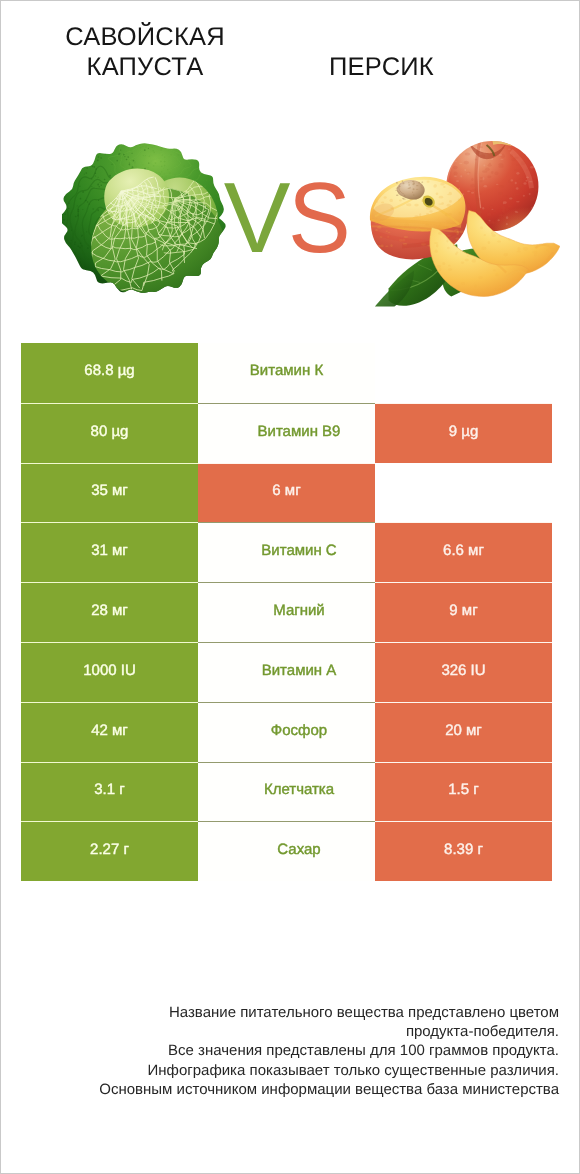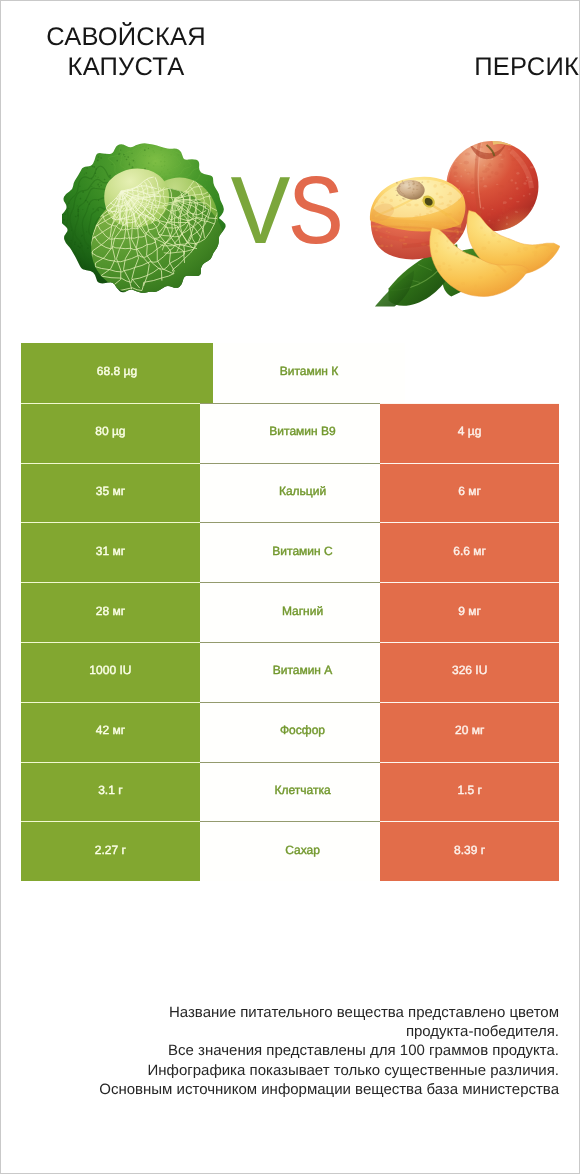--- a/index.html
+++ b/index.html
@@ -22,45 +22,45 @@
   
   .titles{position:absolute;left:0;top:0;width:578px;height:110px;}
   .title{
     position:absolute;transform:translateZ(0);
     font-size:25.5px;
     color:#161616;
     font-weight:400;
     line-height:30px;
     letter-spacing:0.2px;
   }
-  #title-left{left:0px;top:21px;width:250px;text-align:center;}
-  #title-right{left:328px;top:51px;width:250px;text-align:right;}
+  #title-left{left:0px;top:21px;width:250px;text-align:center;padding-left:19px;}
+  #title-right{left:328px;top:51px;width:250px;text-align:left;}
 
   
   .hero{position:absolute;left:0;top:115px;width:578px;height:190px;}
   .imgwrap{position:absolute;}
   #img-left{left:61px;top:23.9px;width:167px;height:156.2px;}
   #img-right{left:367.5px;top:22px;width:191px;height:172.5px;}
   .cab,.pch{display:block;width:100%;height:100%;}
   .vn{fill:none;stroke-width:0.8;opacity:0.92;}
   #vs{
     position:absolute;left:-1px;top:52px;width:578px;text-align:center;
-    font-family:Liberation Mono, monospace;
+    font-family:Liberation Sans, sans-serif;
     font-size:100px;line-height:100px;font-weight:400;letter-spacing:0px;
   }
   #vs .v{color:#7ba63b;letter-spacing:-3px;}
   #vs .s{color:#e2694c;display:inline-block;transform:scaleX(0.94);transform-origin:left center;}
 
   
   #table{position:absolute;left:20px;top:342px;width:538px;}
   .row{display:flex;height:59.8px;box-sizing:border-box;}
   .row+.row .left{border-top:1.4px solid #f1f9cf;}
   .row+.row .mid{border-top:1.4px solid #949b6e;padding-left:25px;}
   .row+.row .right{border-top:1.4px solid #fff6ee;}
-  .cell{transform:translateZ(0);display:flex;align-items:center;justify-content:center;width:192px;font-size:12px;box-sizing:border-box;line-height:1;padding-bottom:4px;}
+  .cell{transform:translateZ(0);display:flex;align-items:center;justify-content:center;width:177px;font-size:15px;box-sizing:border-box;line-height:1;padding-bottom:4px;}
   .left{background:#82a730;color:#fbffe6;font-weight:400;-webkit-text-stroke:0.42px #fbffe6;}
   .mid{background:#fffffd;color:#73992f;font-weight:400;-webkit-text-stroke:0.42px #73992f;}
   .right{background:#e26d4a;color:#fdf1ea;font-weight:400;-webkit-text-stroke:0.42px #fdf1ea;}
 
   
   #footer{
     position:absolute;left:20px;top:1002px;transform:translateZ(0);width:538px;
     text-align:right;font-size:15px;line-height:19.2px;color:#262626;
   }
 </style>
@@ -1260,25 +1260,24 @@
     <div id="vs"><span class="v">V</span><span class="s">S</span></div>
   </div>
   <div id="table">
       <div class="row">
         <div class="cell left">68.8 µg</div>
         <div class="cell mid">Витамин К</div>
       </div>
       <div class="row">
         <div class="cell left">80 µg</div>
         <div class="cell mid">Витамин B9</div>
-        <div class="cell right">4 µg</div>
+        <div class="cell right">9 µg</div>
       </div>
       <div class="row">
         <div class="cell left">35 мг</div>
-        <div class="cell mid">Кальций</div>
         <div class="cell right">6 мг</div>
       </div>
       <div class="row">
         <div class="cell left">31 мг</div>
         <div class="cell mid">Витамин C</div>
         <div class="cell right">6.6 мг</div>
       </div>
       <div class="row">
         <div class="cell left">28 мг</div>
         <div class="cell mid">Магний</div>

